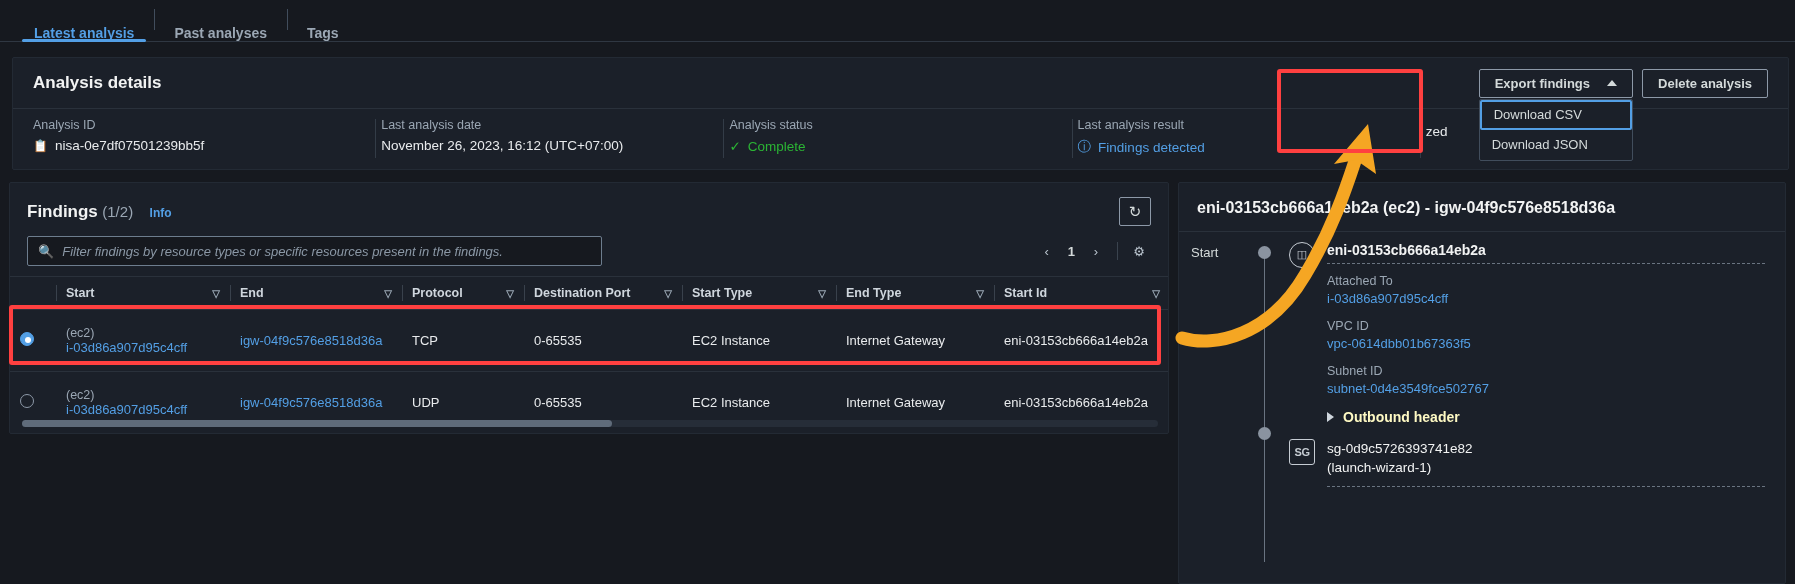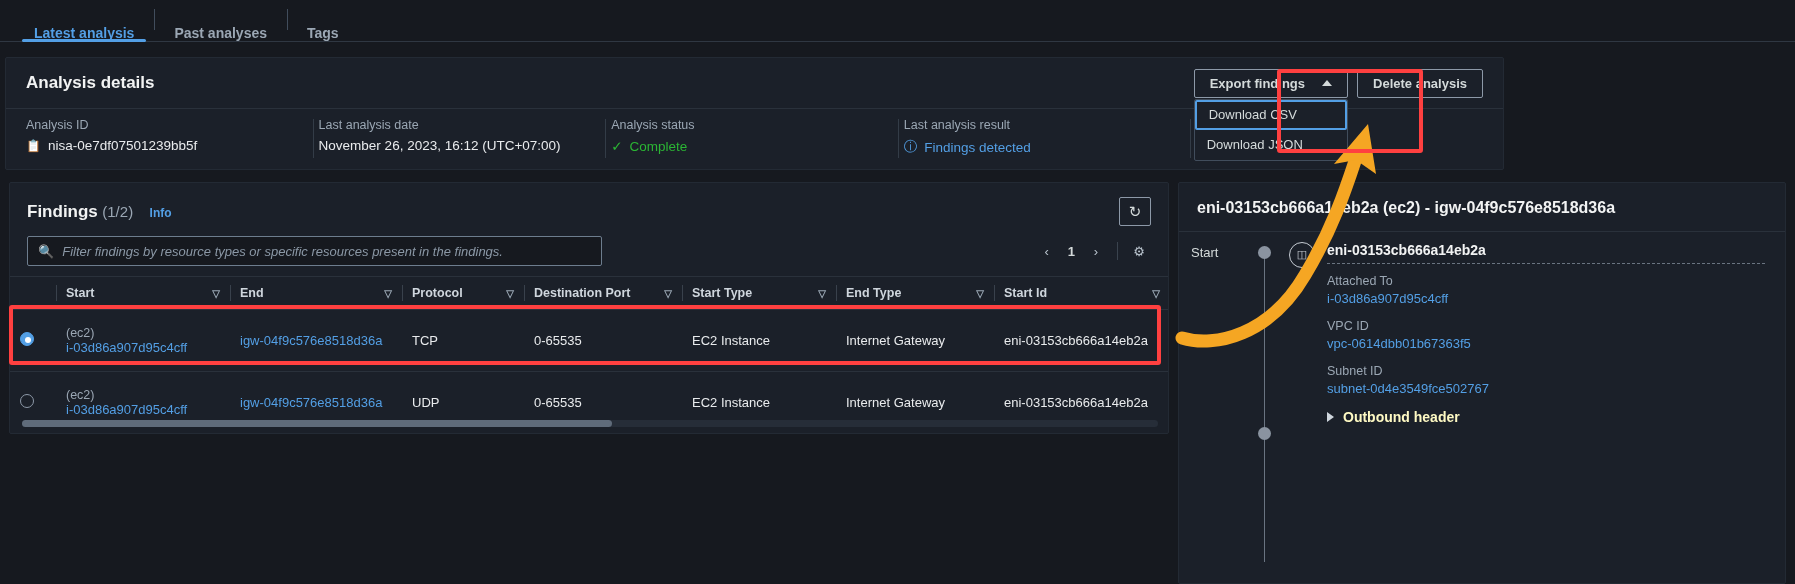--- a/index.html
+++ b/index.html
@@ -26,21 +26,21 @@
     content: ""; position: absolute; left: 0; top: 9px; bottom: 11px;
     width: 1px; background: #414d5c;
   }
   .tab.active { color: #539fe5; }
   .tab.active::after {
     content: ""; position: absolute; left: 8px; right: 8px; bottom: -1px;
     height: 3px; background: #539fe5; border-radius: 2px;
   }
 
   .details-panel {
-    position: absolute; left: 5px; top: 57px; width: 1499px; height: 113px;
+    position: absolute; left: 12px; top: 57px; width: 1777px; height: 113px;
     background: #1b2029; border-radius: 2px; border: 1px solid #232a34;
   }
   .details-head {
     height: 51px; display: flex; align-items: center;
     padding: 0 20px; border-bottom: 1px solid #2a313b;
     justify-content: space-between;
   }
   .details-title { font-size: 17px; font-weight: bold; color: #f2f3f3; }
   .head-actions { display: flex; align-items: flex-start; gap: 9px; }
 
@@ -401,20 +401,30 @@
           <div class="kv-label">VPC ID</div>
           <div class="kv-value">vpc-0614dbb01b67363f5</div>
           <div class="kv-label">Subnet ID</div>
           <div class="kv-value">subnet-0d4e3549fce502767</div>
           <div class="expand-row">
             <span class="tri-right"></span>
             <span>Outbound header</span>
           </div>
         </div>
       </div>
+      <div class="node" style="margin-left:0;">
+        <div class="node-ico sq">
+          <span>SG</span>
+        </div>
+        <div class="node-body">
+          <div class="sg-name">sg-0d9c5726393741e82</div>
+          <div class="sg-name">(launch-wizard-1)</div>
+          <div class="dashed" style="margin-top:8px;"></div>
+        </div>
+      </div>
     </div>
   </div>
 </div>
 
 <div class="anno-box" style="left:1277px; top:69px; width:146px; height:84px;"></div>
 <div class="anno-box" style="left:9px; top:305px; width:1152px; height:60px;"></div>
 
 <svg class="anno-arrow" width="330" height="255" viewBox="0 0 330 255">
   <path d="M 62 228 C 95 238, 150 225, 185 165 C 215 115, 228 72, 238 42" stroke="#f5a623" stroke-width="13" fill="none" stroke-linecap="round"></path>
   <path d="M 214 54 L 248 14 L 256 64 L 236 50 Z" fill="#f5a623"></path>

